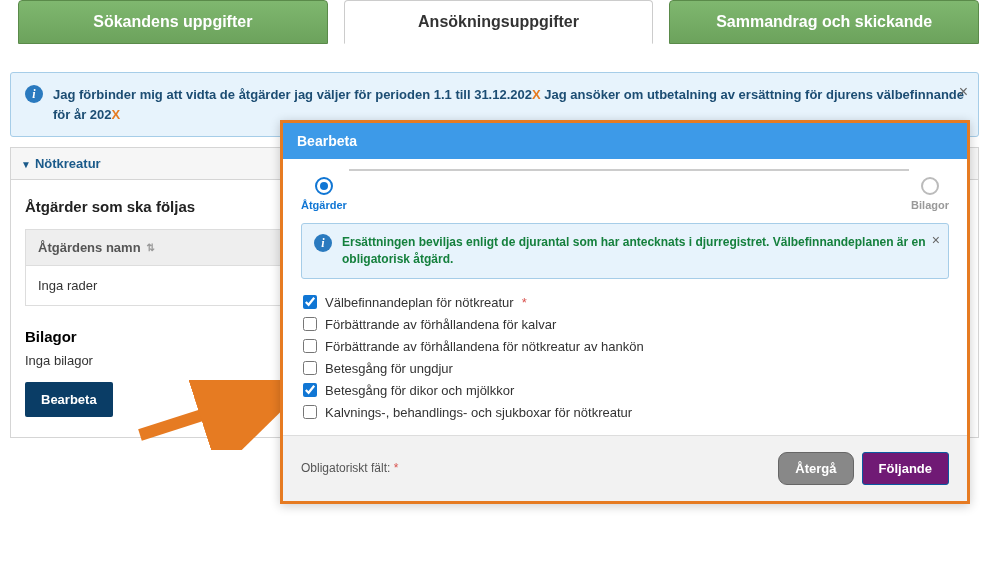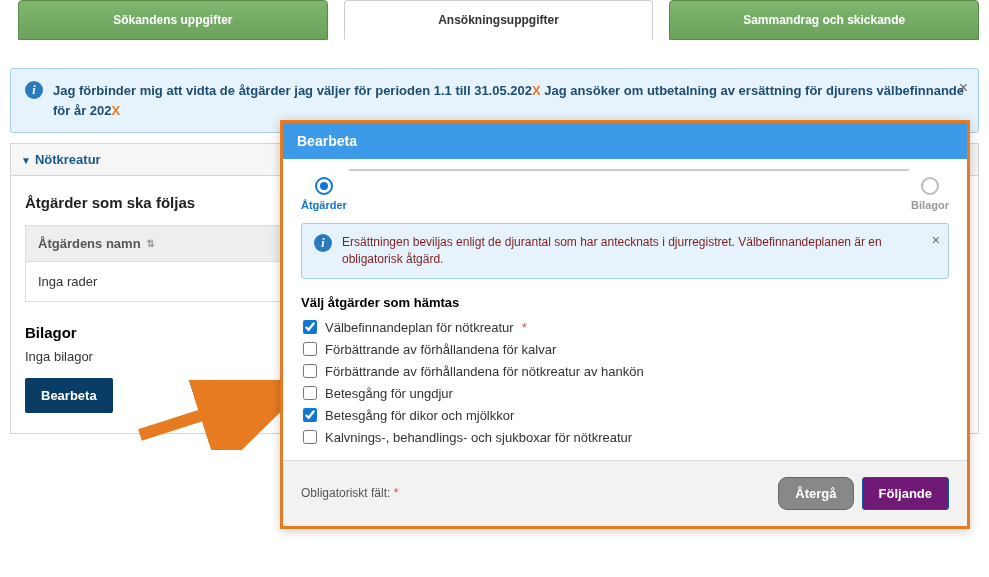--- a/index.html
+++ b/index.html
@@ -1,19 +1,19 @@
 <!DOCTYPE html>
 <html><head>
   <meta charset="utf-8">
   <style>
     * { box-sizing: border-box; margin: 0; padding: 0; }
     body { font-family: Arial, Helvetica, sans-serif; font-size: 13px; background: #fff; width: 989px; height: 577px; position: relative; overflow: hidden; }
 
     .tabs { display: flex; gap: 8px; padding: 0 10px; }
-    .tab { flex: 1; text-align: center; padding: 12px 8px; border-radius: 4px 4px 0 0; font-weight: bold; font-size: 12px; cursor: pointer; margin-left: 8px; }
+    .tab { flex: 1; text-align: center; padding: 12px 8px; border-radius: 4px 4px 0 0; font-weight: bold; font-size: 16px; cursor: pointer; margin-left: 8px; }
     .tab.green { background: linear-gradient(#7fb76f, #6ca25c); color: #fff; border: 1px solid #5a8a4a; }
     .tab.active { background: #fff; border: 1px solid #ccc; border-bottom: 1px solid #fff; color: #333; }
 
     .info-bar { margin: 28px 10px 10px; border: 1px solid #a6cde8; background: #e7f3fc; border-radius: 3px; padding: 12px 14px; display: flex; align-items: flex-start; gap: 10px; position: relative; }
     .info-icon { flex-shrink: 0; width: 18px; height: 18px; background: #2a7abf; border-radius: 50%; color: #fff; display: flex; align-items: center; justify-content: center; font-weight: bold; font-size: 12px; font-style: italic; font-family: Georgia, serif; }
     .info-text { color: #1c4d73; font-weight: bold; line-height: 1.5; }
     .info-close { position: absolute; right: 10px; top: 10px; color: #666; cursor: pointer; font-size: 16px; }
     .orange-x { color: #e67b22; font-weight: bold; }
 
     .collapse-header { margin: 6px 10px 0; border: 1px solid #d5d5d5; background: #f6f6f6; padding: 8px 10px; color: #1a5a8a; font-weight: bold; font-size: 13px; cursor: pointer; }
@@ -36,21 +36,21 @@
     .step-bubble { width: 18px; height: 18px; border-radius: 50%; border: 2px solid #1076d4; display: flex; align-items: center; justify-content: center; }
     .step-bubble.active::after { content: ''; width: 8px; height: 8px; background: #1076d4; border-radius: 50%; }
     .step-bubble.inactive { border-color: #bbb; }
     .step-line { flex: 1; height: 2px; background: #ccc; margin: 0 2px; position: relative; top: -8px; }
     .step-label { font-size: 11px; color: #1076d4; font-weight: bold; margin-top: 4px; }
     .step-label.inactive { color: #999; }
     .step-row { display: flex; align-items: flex-start; width: 100%; text-align: right; }
     .step-col { display: flex; flex-direction: column; align-items: center; }
 
     .modal-info { border: 1px solid #a6cde8; background: #e7f3fc; border-radius: 3px; padding: 10px 12px; display: flex; align-items: flex-start; gap: 10px; position: relative; margin: 12px 0 16px; }
-    .modal-info-text { color: #7f1d1d; font-size: 12px; line-height: 1.4; }
+    .modal-info-text { color: #15803d; font-size: 12px; line-height: 1.4; font-weight: bold; }
     .modal-info-close { position: absolute; right: 8px; top: 8px; color: #666; cursor: pointer; font-size: 14px; }
 
     .fetch-title { font-weight: bold; font-size: 13px; margin-bottom: 10px; }
     .check-row { display: flex; align-items: center; gap: 8px; margin: 7px 2px; font-size: 13px; color: #333; }
     .check-row input { width: 14px; height: 14px; accent-color: #1076d4; cursor: pointer; }
     .asterisk { color: #d9534f; }
 
     .modal-footer { background: #f2f2f2; padding: 16px 18px; display: flex; align-items: center; justify-content: space-between; border-top: 1px solid #ddd; }
     .footer-label { font-size: 12px; color: #555; }
     .footer-buttons { display: flex; gap: 8px; }
@@ -62,21 +62,21 @@
 
 <div class="tabs">
   <div class="tab green">Sökandens uppgifter</div>
   <div class="tab active">Ansökningsuppgifter</div>
   <div class="tab green">Sammandrag och skickande</div>
 </div>
 
 <div class="info-bar">
   <div class="info-icon">i</div>
   <div class="info-text">
-    <span>Jag förbinder mig att vidta de åtgärder jag väljer för perioden 1.1 till 31.05.202</span><span class="orange-x">X</span>
+    <span>Jag förbinder mig att vidta de åtgärder jag väljer för perioden 1.1 till 31.12.202</span><span class="orange-x">X</span>
     <span> Jag ansöker om utbetalning av ersättning för djurens välbefinnande för år 202</span><span class="orange-x">X</span>
   </div>
   <div class="info-close">×</div>
 </div>
 
 <div class="collapse-header">
   <span class="caret">▼</span><span>Nötkreatur</span>
 </div>
 
 <div class="panel-body">
@@ -115,21 +115,20 @@
         <div class="step-label inactive">Bilagor</div>
       </div>
     </div>
 
     <div class="modal-info">
       <div class="info-icon">i</div>
       <div class="modal-info-text">Ersättningen beviljas enligt de djurantal som har antecknats i djurregistret. Välbefinnandeplanen är en obligatorisk åtgärd.</div>
       <div class="modal-info-close">×</div>
     </div>
 
-    <div class="fetch-title">Välj åtgärder som hämtas</div>
     <div id="options-container">
         <label class="check-row">
           <input type="checkbox" checked="" style="">
           <span>Välbefinnandeplan för nötkreatur</span>
           <span class="asterisk"> *</span>
         </label>
         <label class="check-row">
           <input type="checkbox" style="">
           <span>Förbättrande av förhållandena för kalvar</span>
         </label>

